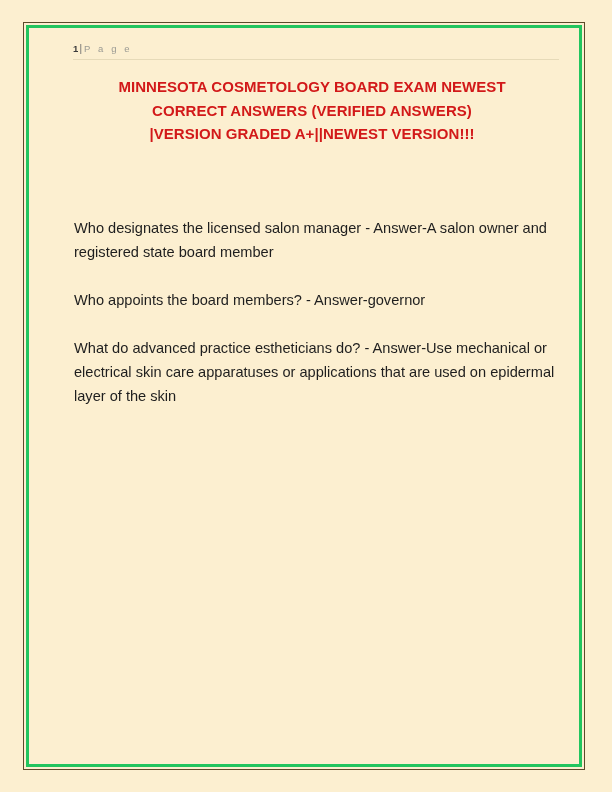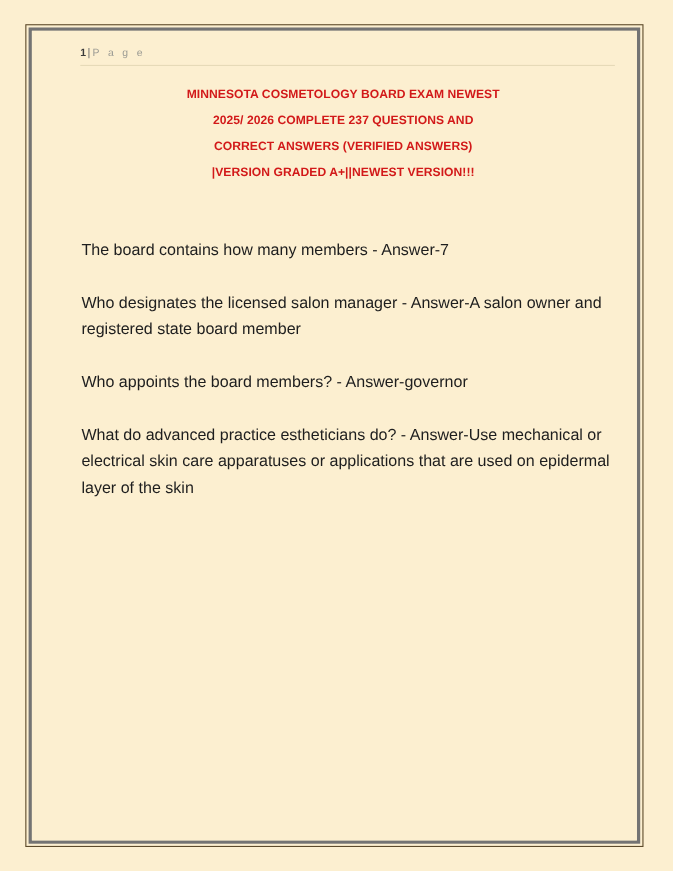--- a/index.html
+++ b/index.html
@@ -17,21 +17,21 @@
 
   
   #page-frame {
     position: absolute;
     left: 26px;
     top: 25px;
     width: 556px;
     height: 742px;
     box-sizing: border-box;
     background: #fcefd0;
-    border: 3px solid #737373;
+    border: 3px solid #22c55e;
     outline: 1px solid #5c4a2a;
     outline-offset: 2px;
   }
 
   #page-inner {
     position: absolute;
     left: 0;
     top: 0;
     right: 0;
     bottom: 0;
@@ -77,21 +77,21 @@
 
   
   #doc-title {
     position: absolute;
     left: 46px;
     top: 47px;
     width: 474px;
     text-align: center;
     color: #d21919;
     font-family: "Liberation Sans", sans-serif;
-    font-size: 11px;
+    font-size: 15px;
     font-weight: bold;
     line-height: 23.5px;
     letter-spacing: 0.05px;
   }
   #doc-title .tline { display: block; white-space: nowrap; }
 
   
   #doc-body {
     position: absolute;
     left: 45px;
@@ -114,26 +114,24 @@
 <div id="page-frame">
   <div id="page-inner">
 
     <div id="page-header">
       <span class="hdr-num">1</span><span class="hdr-sep">|</span><span class="hdr-word">P a g e</span>
     </div>
     <div id="header-rule"></div>
 
     <div id="doc-title">
       <span class="tline">MINNESOTA COSMETOLOGY BOARD EXAM NEWEST</span>
-      <span class="tline">2025/ 2026 COMPLETE 237 QUESTIONS AND</span>
       <span class="tline">CORRECT ANSWERS (VERIFIED ANSWERS)</span>
       <span class="tline">|VERSION GRADED A+||NEWEST VERSION!!!</span>
     </div>
 
     <div id="doc-body">
-      <p class="qa-block">The board contains how many members - Answer-7</p>
       <p class="qa-block">Who designates the licensed salon manager - Answer-A salon owner and registered state board member</p>
       <p class="qa-block">Who appoints the board members? - Answer-governor</p>
       <p class="qa-block">What do advanced practice estheticians do? - Answer-Use mechanical or electrical skin care apparatuses or applications that are used on epidermal layer of the skin</p>
     </div>
 
   </div>
 </div>
 
 </body></html>

